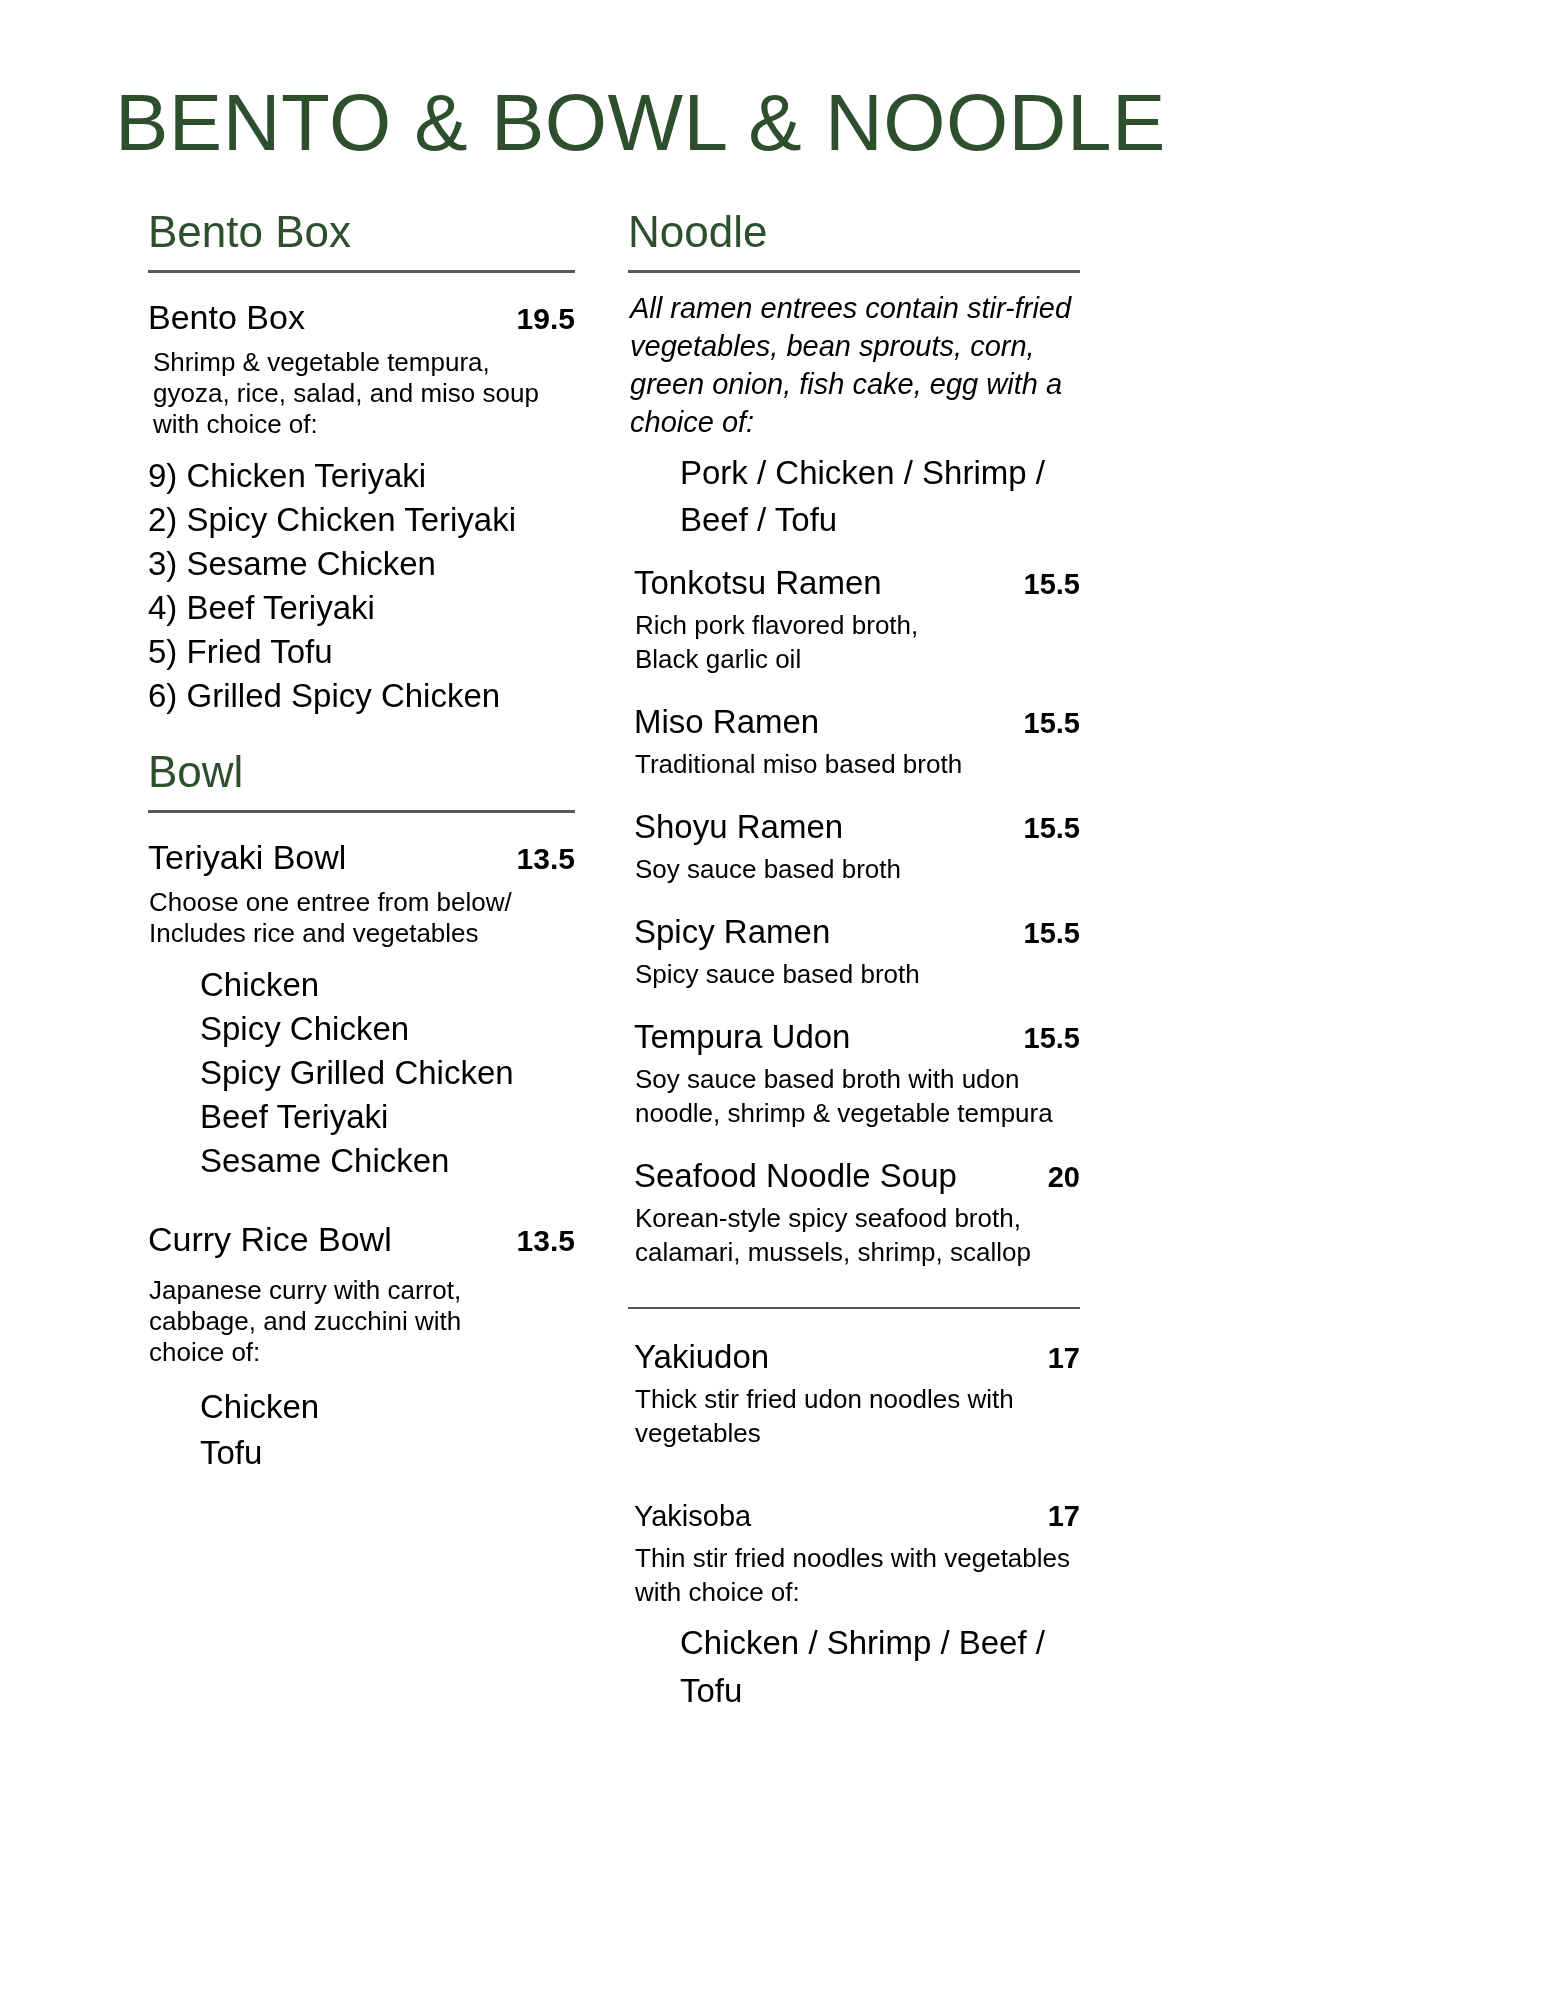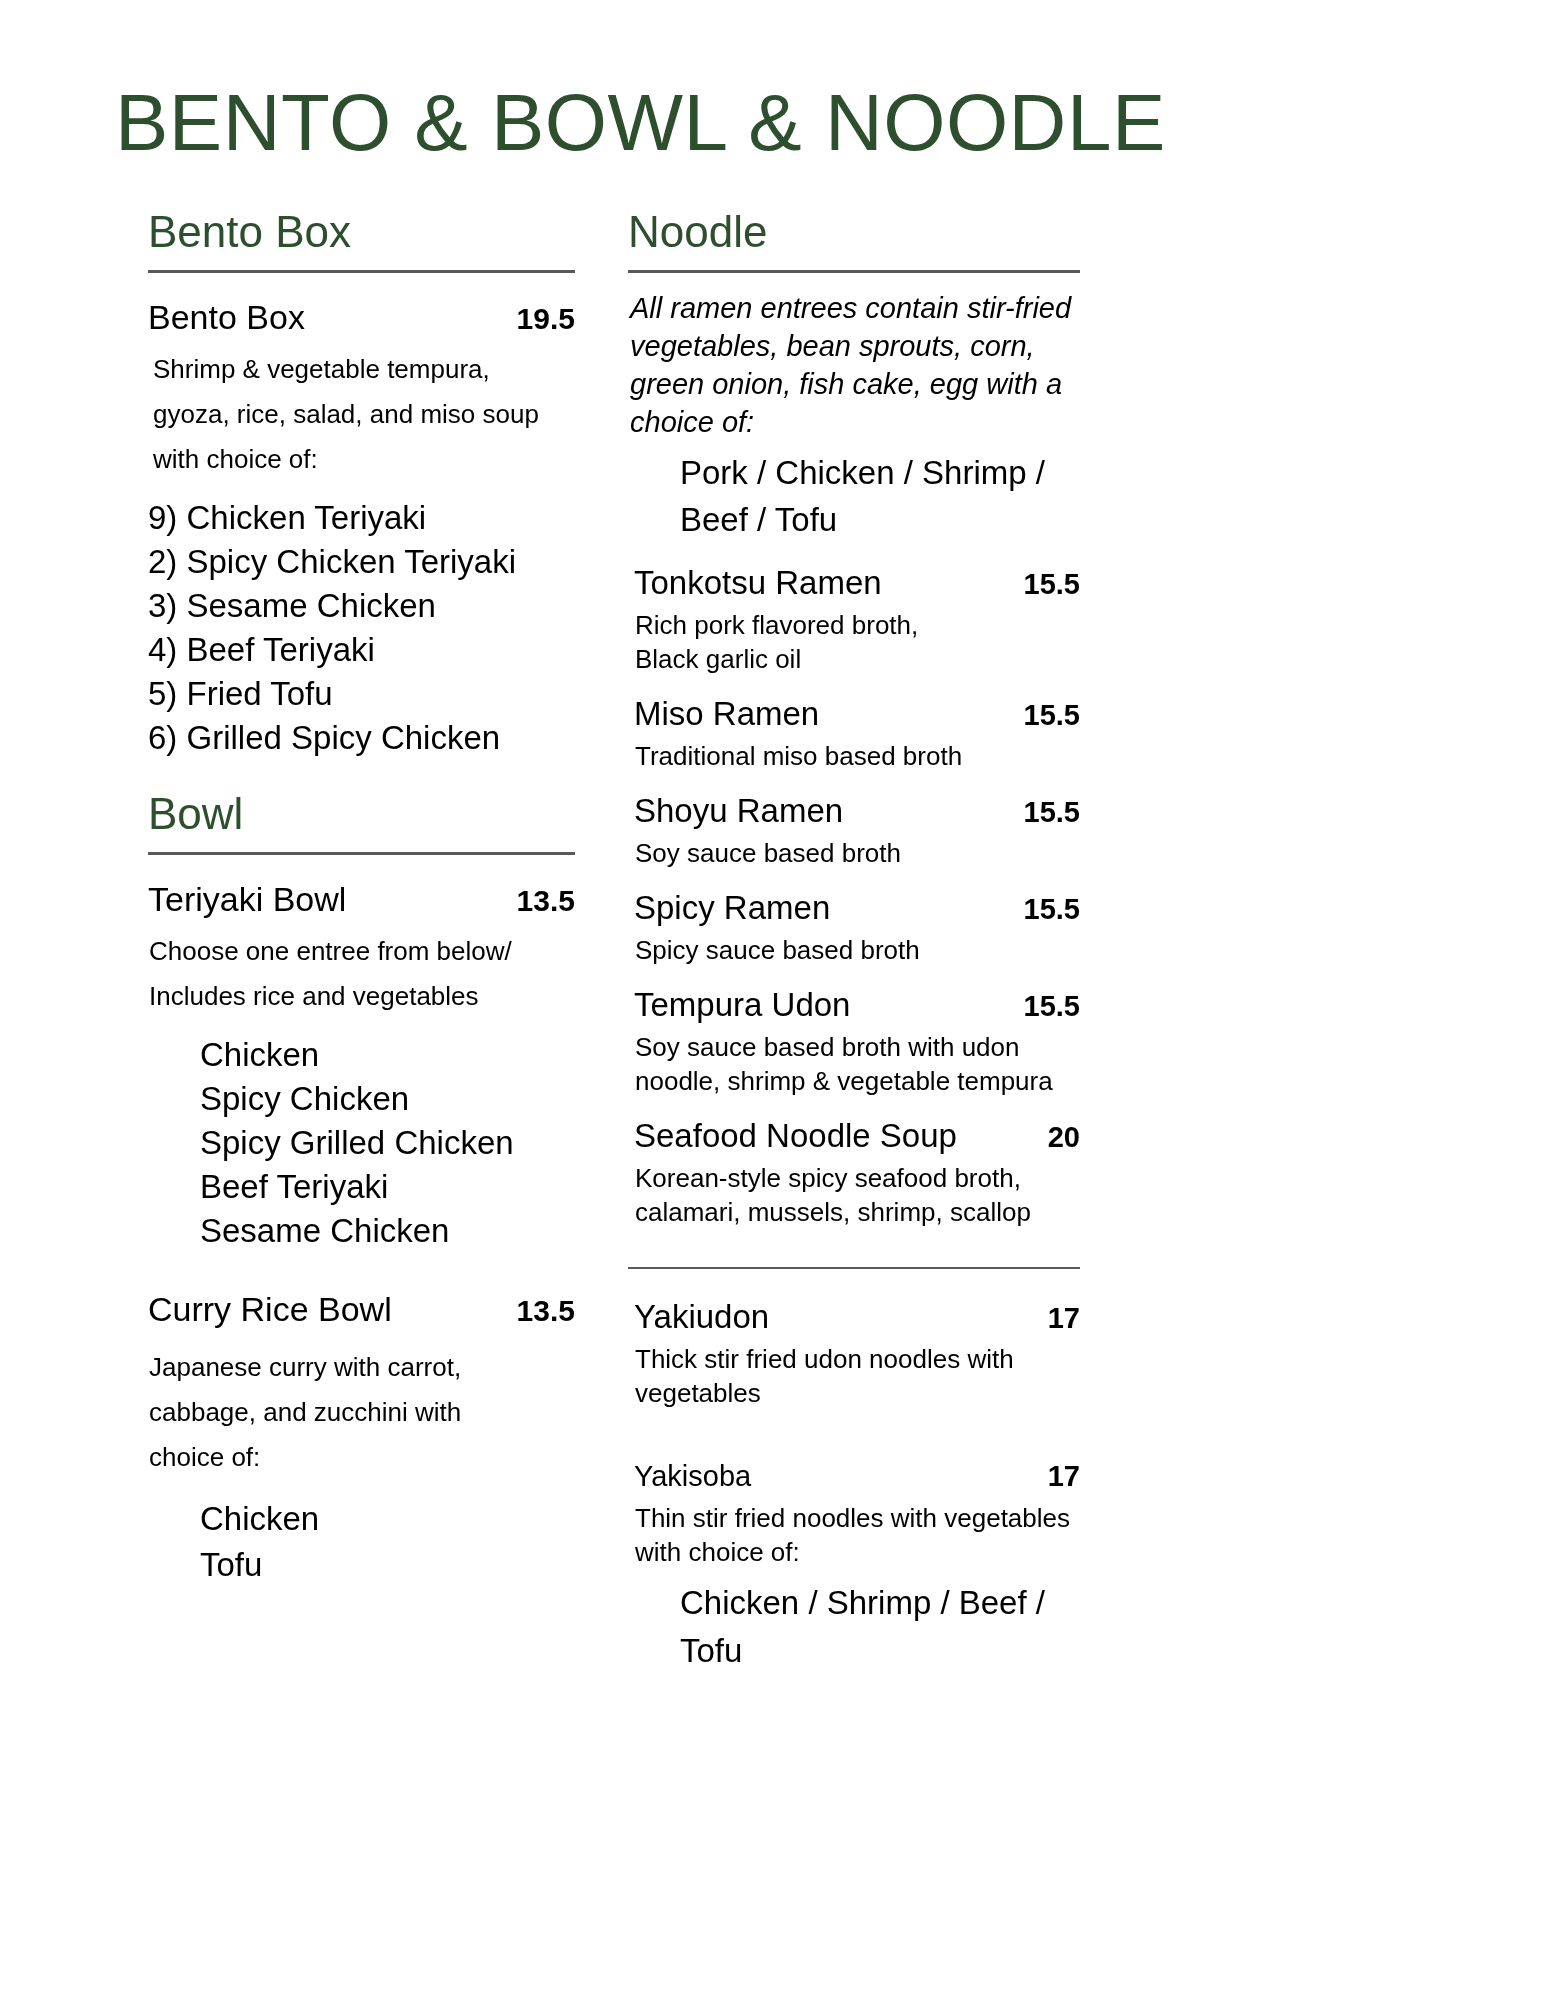--- a/index.html
+++ b/index.html
@@ -49,21 +49,21 @@
   .item-row{
     display:flex;
     justify-content:space-between;
     align-items:baseline;
     margin-top:22px;
   }
   .item-name{font-size:34px;line-height:44px;}
   .item-price{font-size:30px;font-weight:700;}
   .desc{
     font-size:26px;
-    line-height:45px;
+    line-height:31px;
     white-space:pre-line;
     padding-left:5px;
     margin-top:8px;
   }
   .choice-list{margin-top:14px;}
   .choice-list .list-item{
     font-size:33px;
     line-height:44px;
   }
   .indented{padding-left:52px;}
@@ -75,21 +75,21 @@
     margin-top:16px;
     padding-left:2px;
     font-style:italic;
   }
   .protein-choices{
     font-size:33px;
     line-height:47px;
     white-space:pre-line;
     margin-top:8px;
   }
-  .noodle-item{margin-top:16px;padding-left:6px;}
+  .noodle-item{margin-top:24px;padding-left:6px;}
   .noodle-item .item-row{margin-top:0;}
   .noodle-item .desc{padding-left:1px;margin-top:3px;line-height:34px;}
   .noodle-rule{
     height:2px;
     background:var(--divider-gray,#595959);
     margin-top:38px;
   }
   .curry-options{margin-top:16px;}
   .curry-options .list-item{line-height:46px;}
   .yaki-choices{

